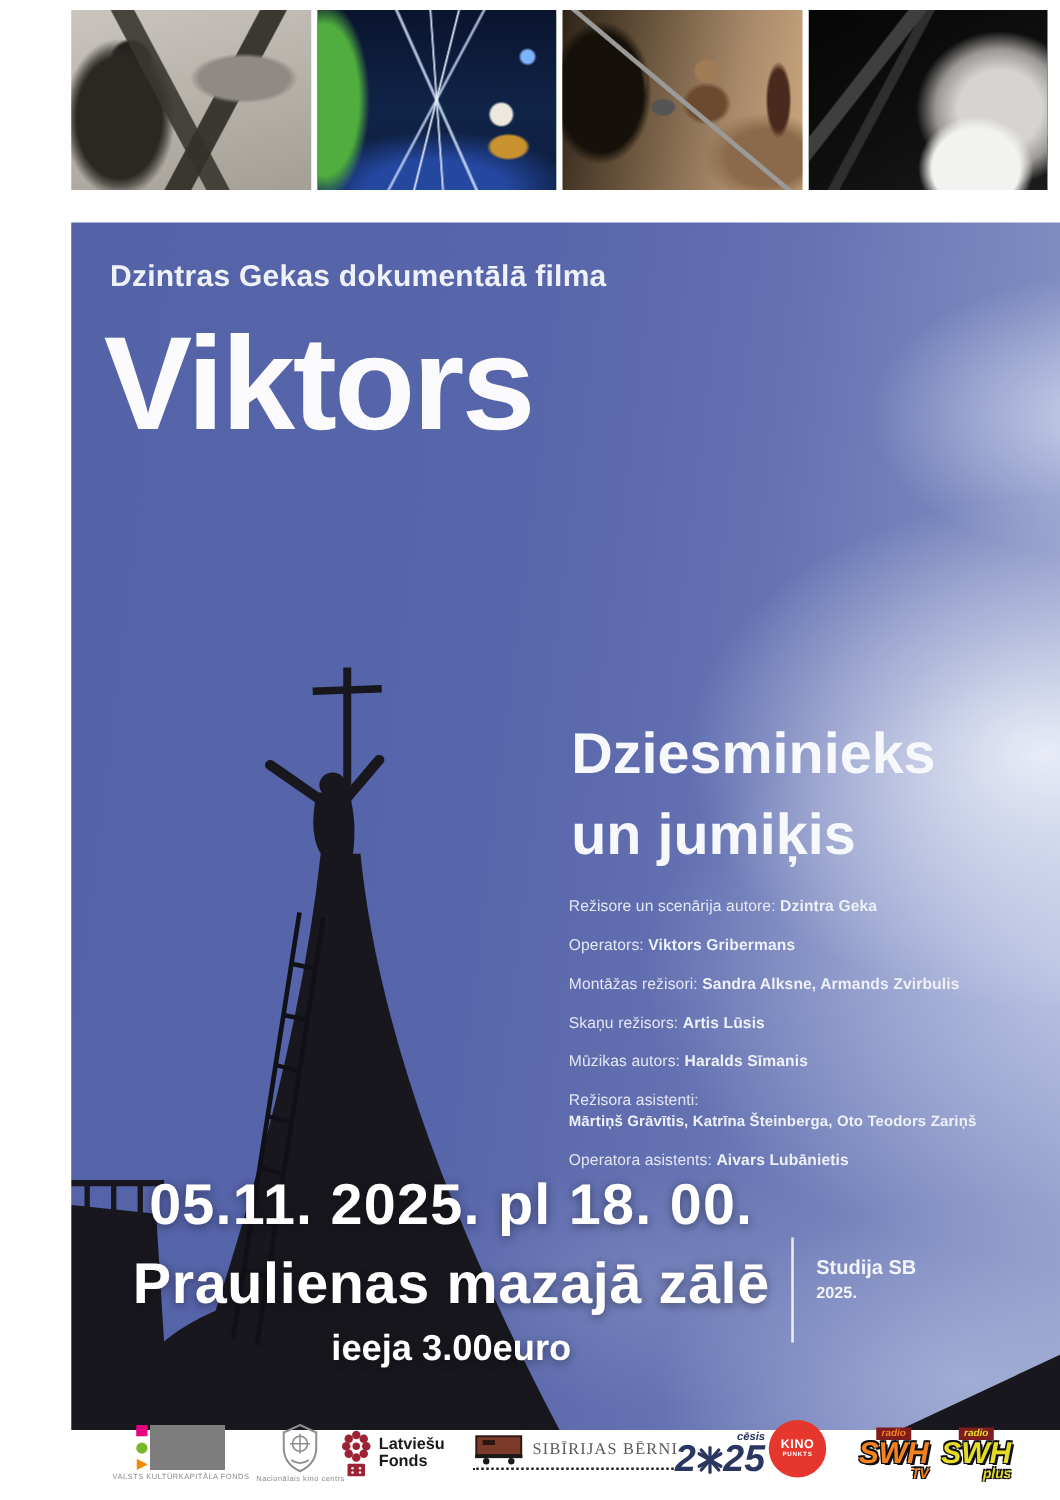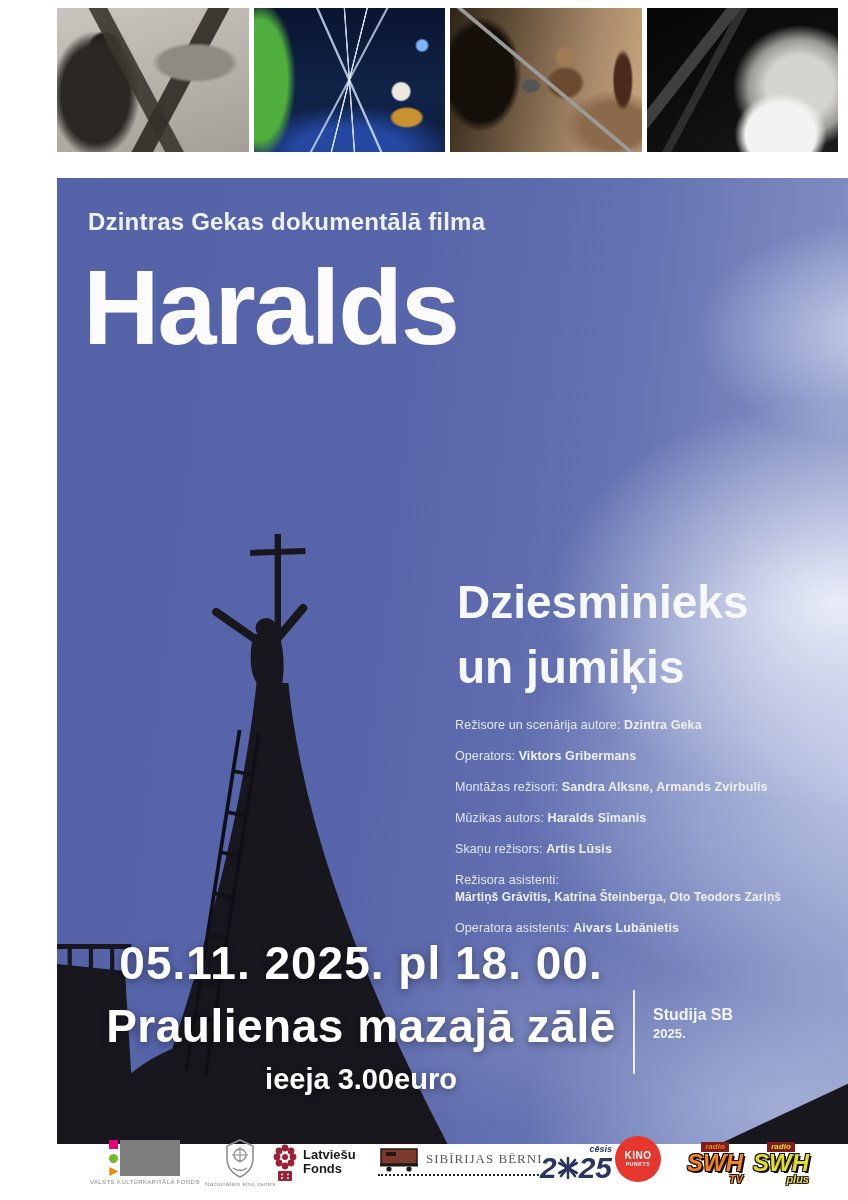--- a/index.html
+++ b/index.html
@@ -169,34 +169,34 @@
           <path d="M 148,715 L 166,720"></path>
         <path d="M 142,756 L 160,761"></path>
           <path d="M 136,797 L 154,802"></path>
         <path d="M 130,838 L 148,843"></path>
       </g>
     </svg>
 
     <div class="kicker">Dzintras Gekas dokumentālā filma</div>
 
     <div class="title">
-      <div class="t1">Haralds</div>
+      <div class="t1">Viktors</div>
     </div>
 
     <div class="subtitle">
       <div>Dziesminieks</div>
       <div>un jumiķis</div>
     </div>
 
     <div class="credits">
       <div class="credit-row"><span class="cl">Režisore un scenārija autore:</span> <span class="cn">Dzintra Geka</span></div>
       <div class="credit-row"><span class="cl">Operators:</span> <span class="cn">Viktors Gribermans</span></div>
       <div class="credit-row"><span class="cl">Montāžas režisori:</span> <span class="cn">Sandra Alksne, Armands Zvirbulis</span></div>
+      <div class="credit-row"><span class="cl">Skaņu režisors:</span> <span class="cn">Artis Lūsis</span></div>
       <div class="credit-row"><span class="cl">Mūzikas autors:</span> <span class="cn">Haralds Sīmanis</span></div>
-      <div class="credit-row"><span class="cl">Skaņu režisors:</span> <span class="cn">Artis Lūsis</span></div>
       <div class="credit-row stacked">
         <span class="cl">Režisora asistenti:</span>
         <span class="cn">Mārtiņš Grāvītis, Katrīna Šteinberga, Oto Teodors Zariņš</span>
       </div>
       <div class="credit-row"><span class="cl">Operatora asistents:</span> <span class="cn">Aivars Lubānietis</span></div>
     </div>
 
     <div class="event">
       <div class="ev1">05.11. 2025. pl 18. 00.</div>
       <div class="ev2">Praulienas mazajā zālē</div>

